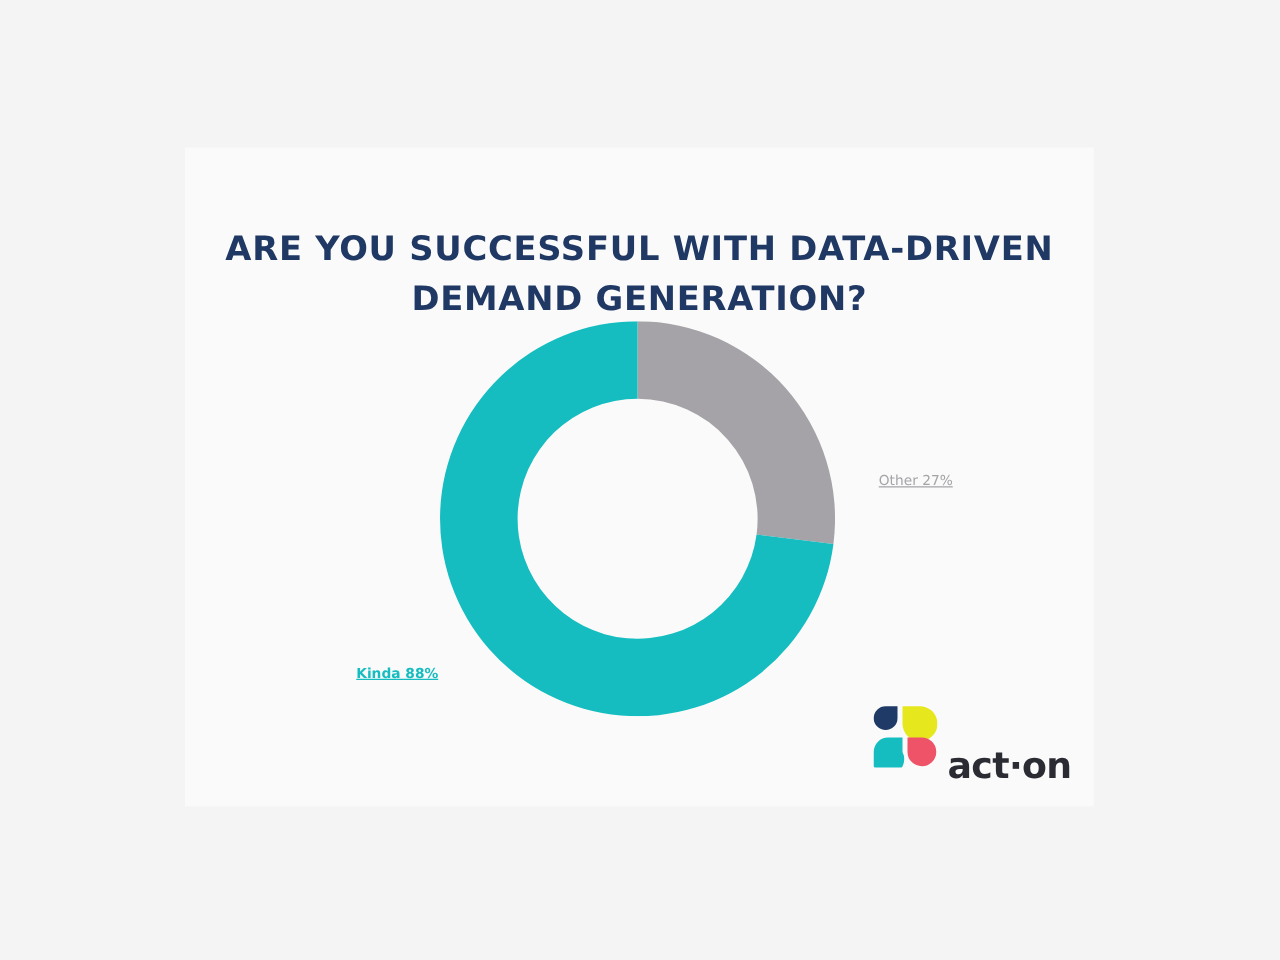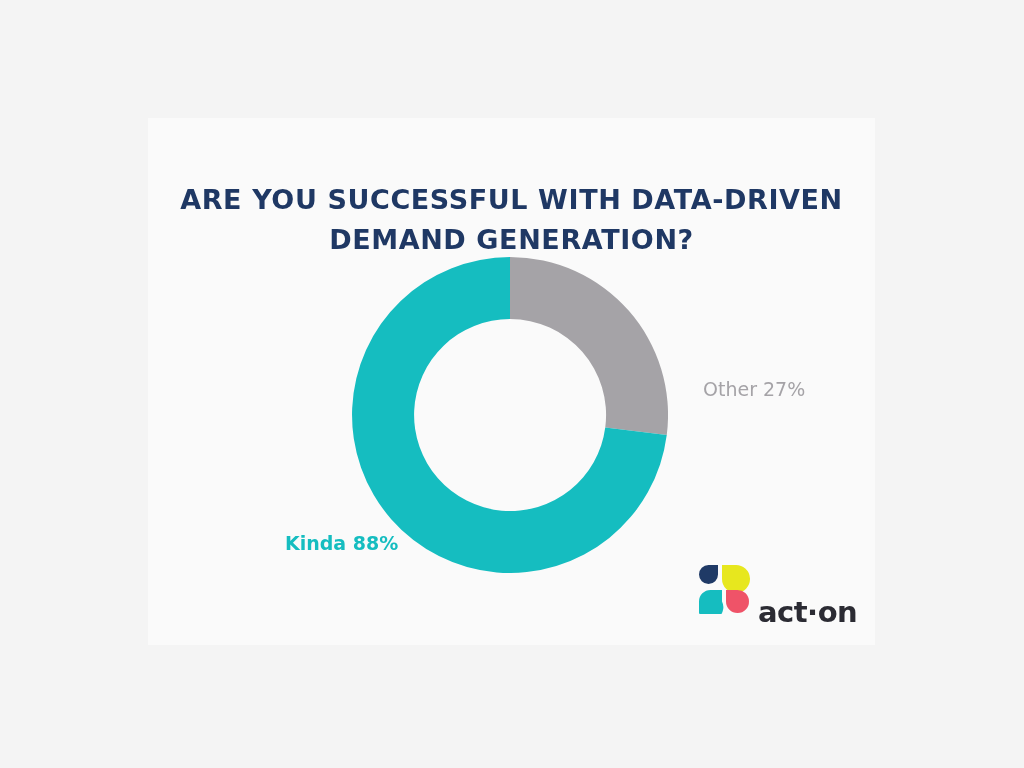--- a/index.html
+++ b/index.html
@@ -55,23 +55,24 @@
   }
   #donut-svg {
     display: block;
     width: 316px;
     height: 316px;
   }
 
   .slice-label {
     position: absolute;
     font-family: "DejaVu Sans", sans-serif;
-    font-size: 19px;
+    font-size: 11px;
     font-weight: 400;
     white-space: nowrap;
+    text-decoration: underline;
   }
   #label-other {
     left: 703px;
     top: 378px;
     color: #a5a3a7;
   }
   #label-kinda {
     left: 285px;
     top: 532px;
     color: #15bdc0;

